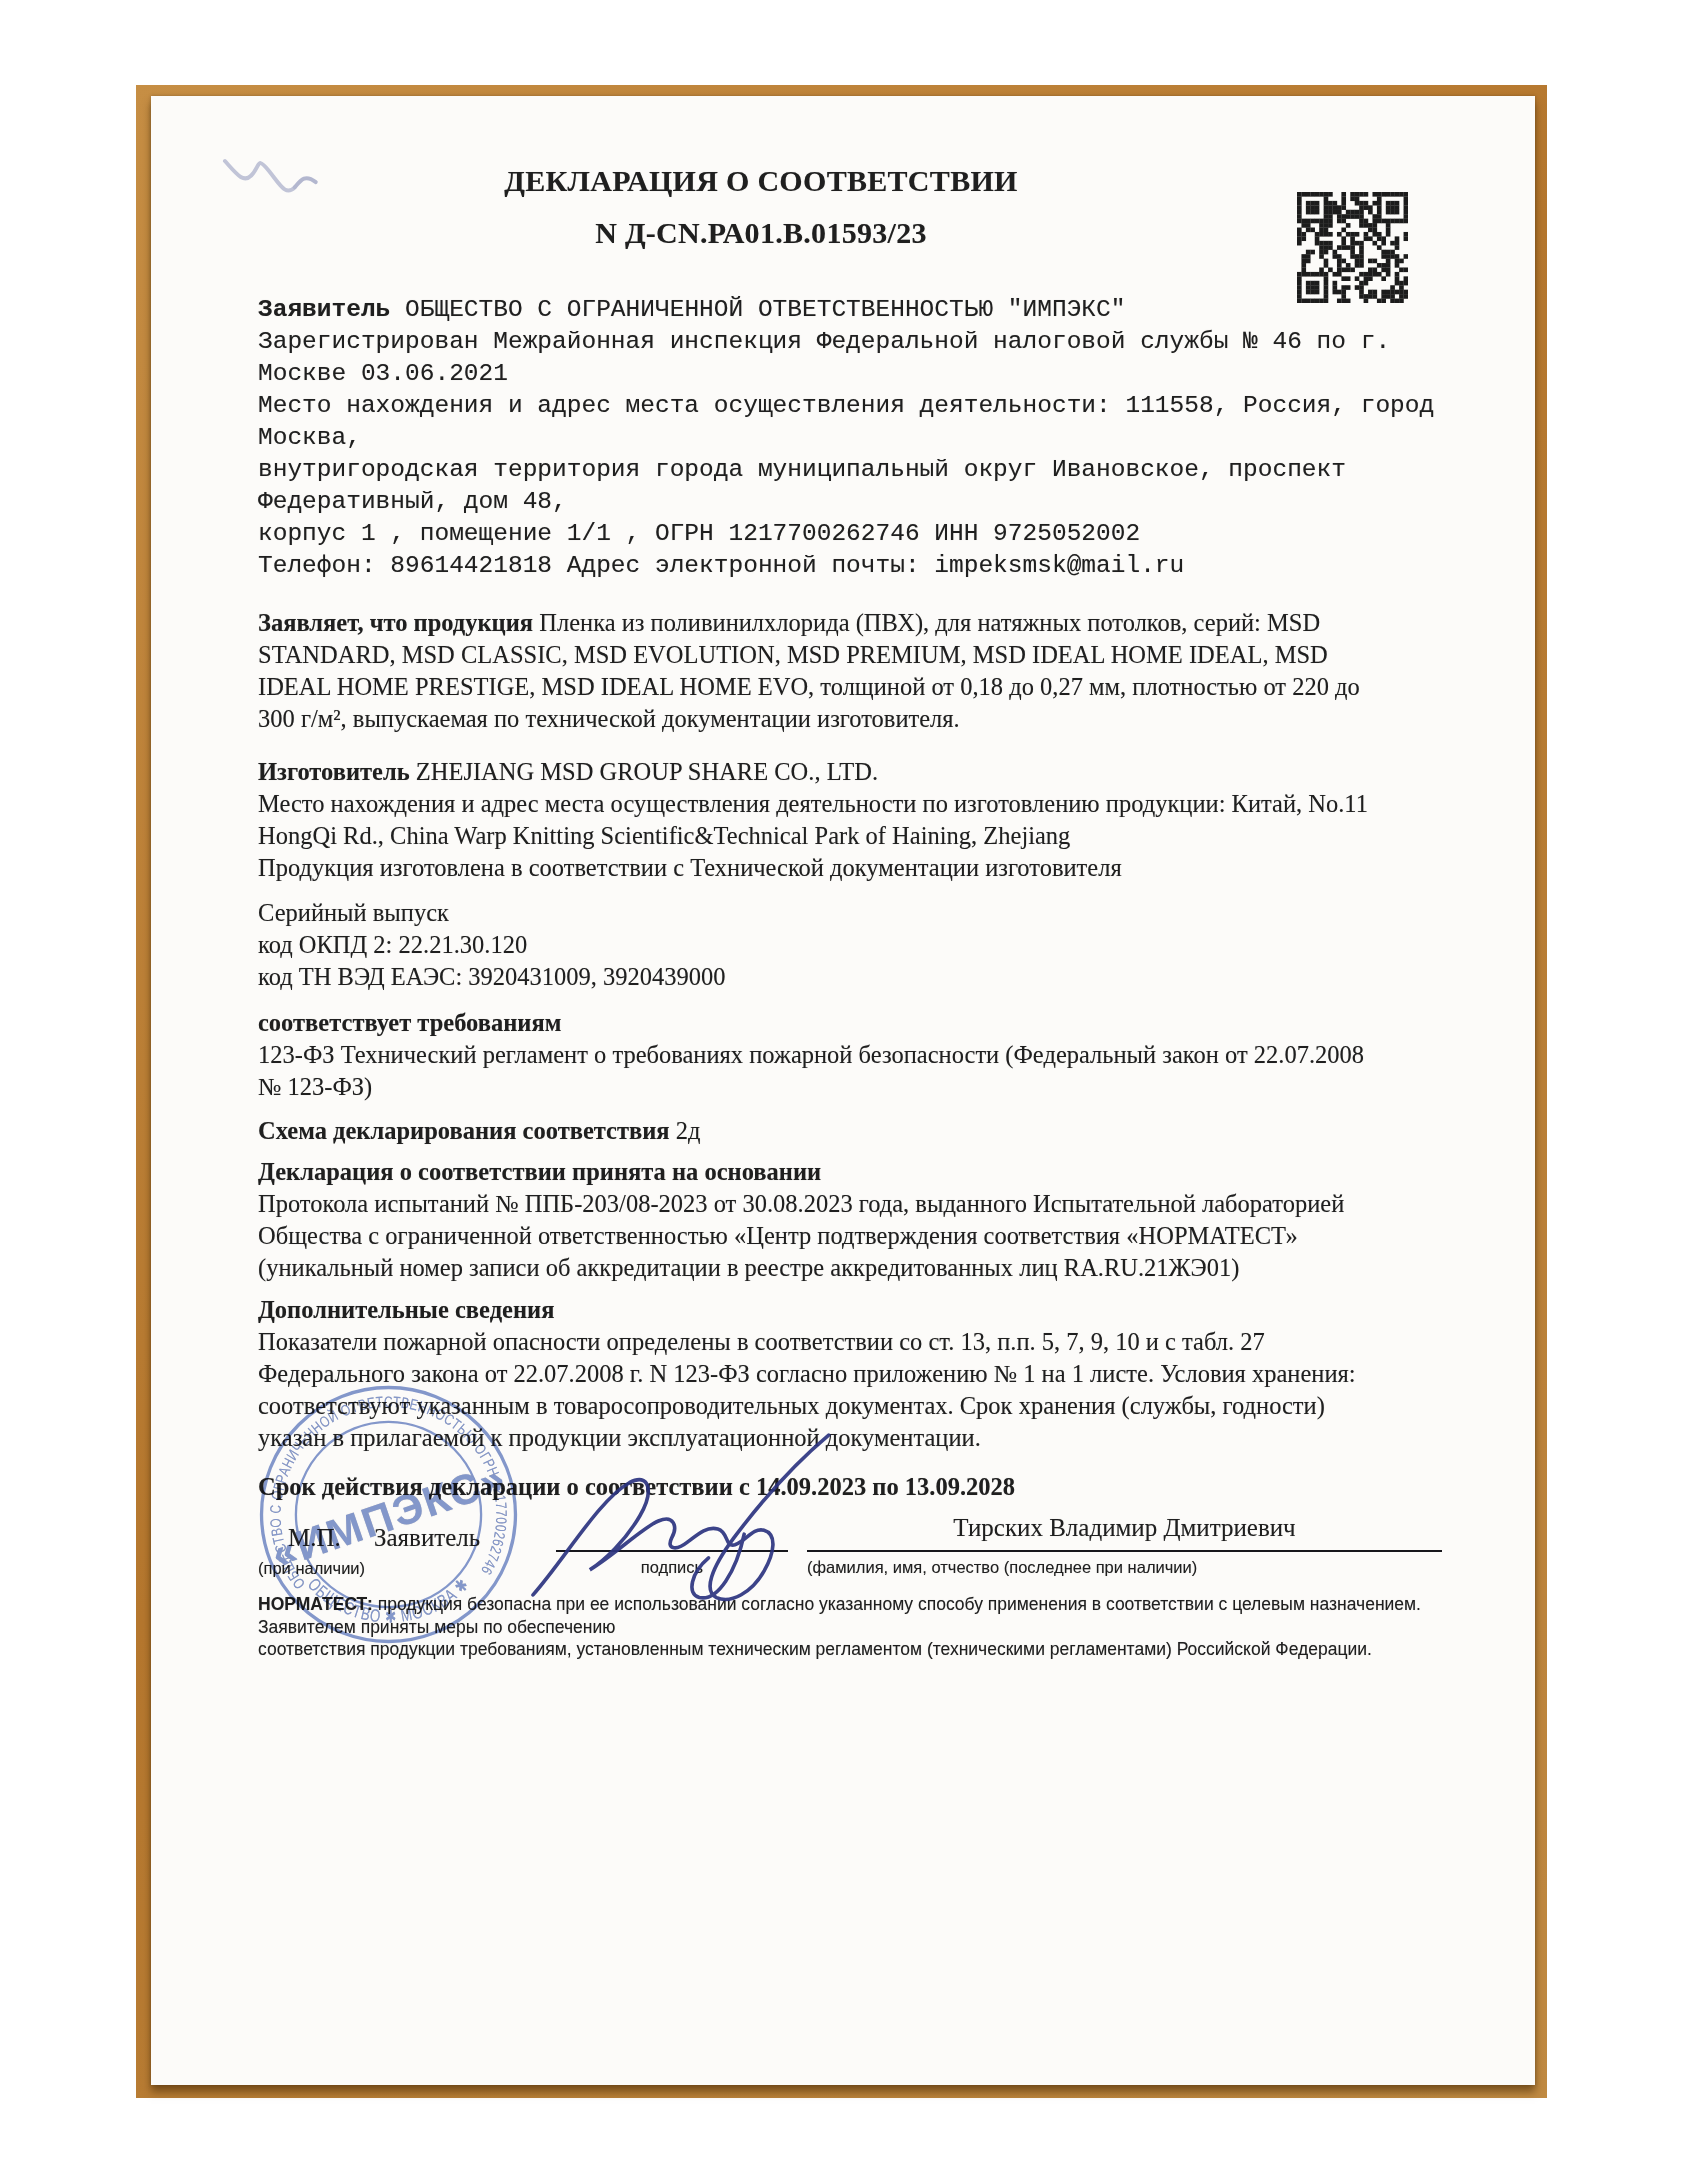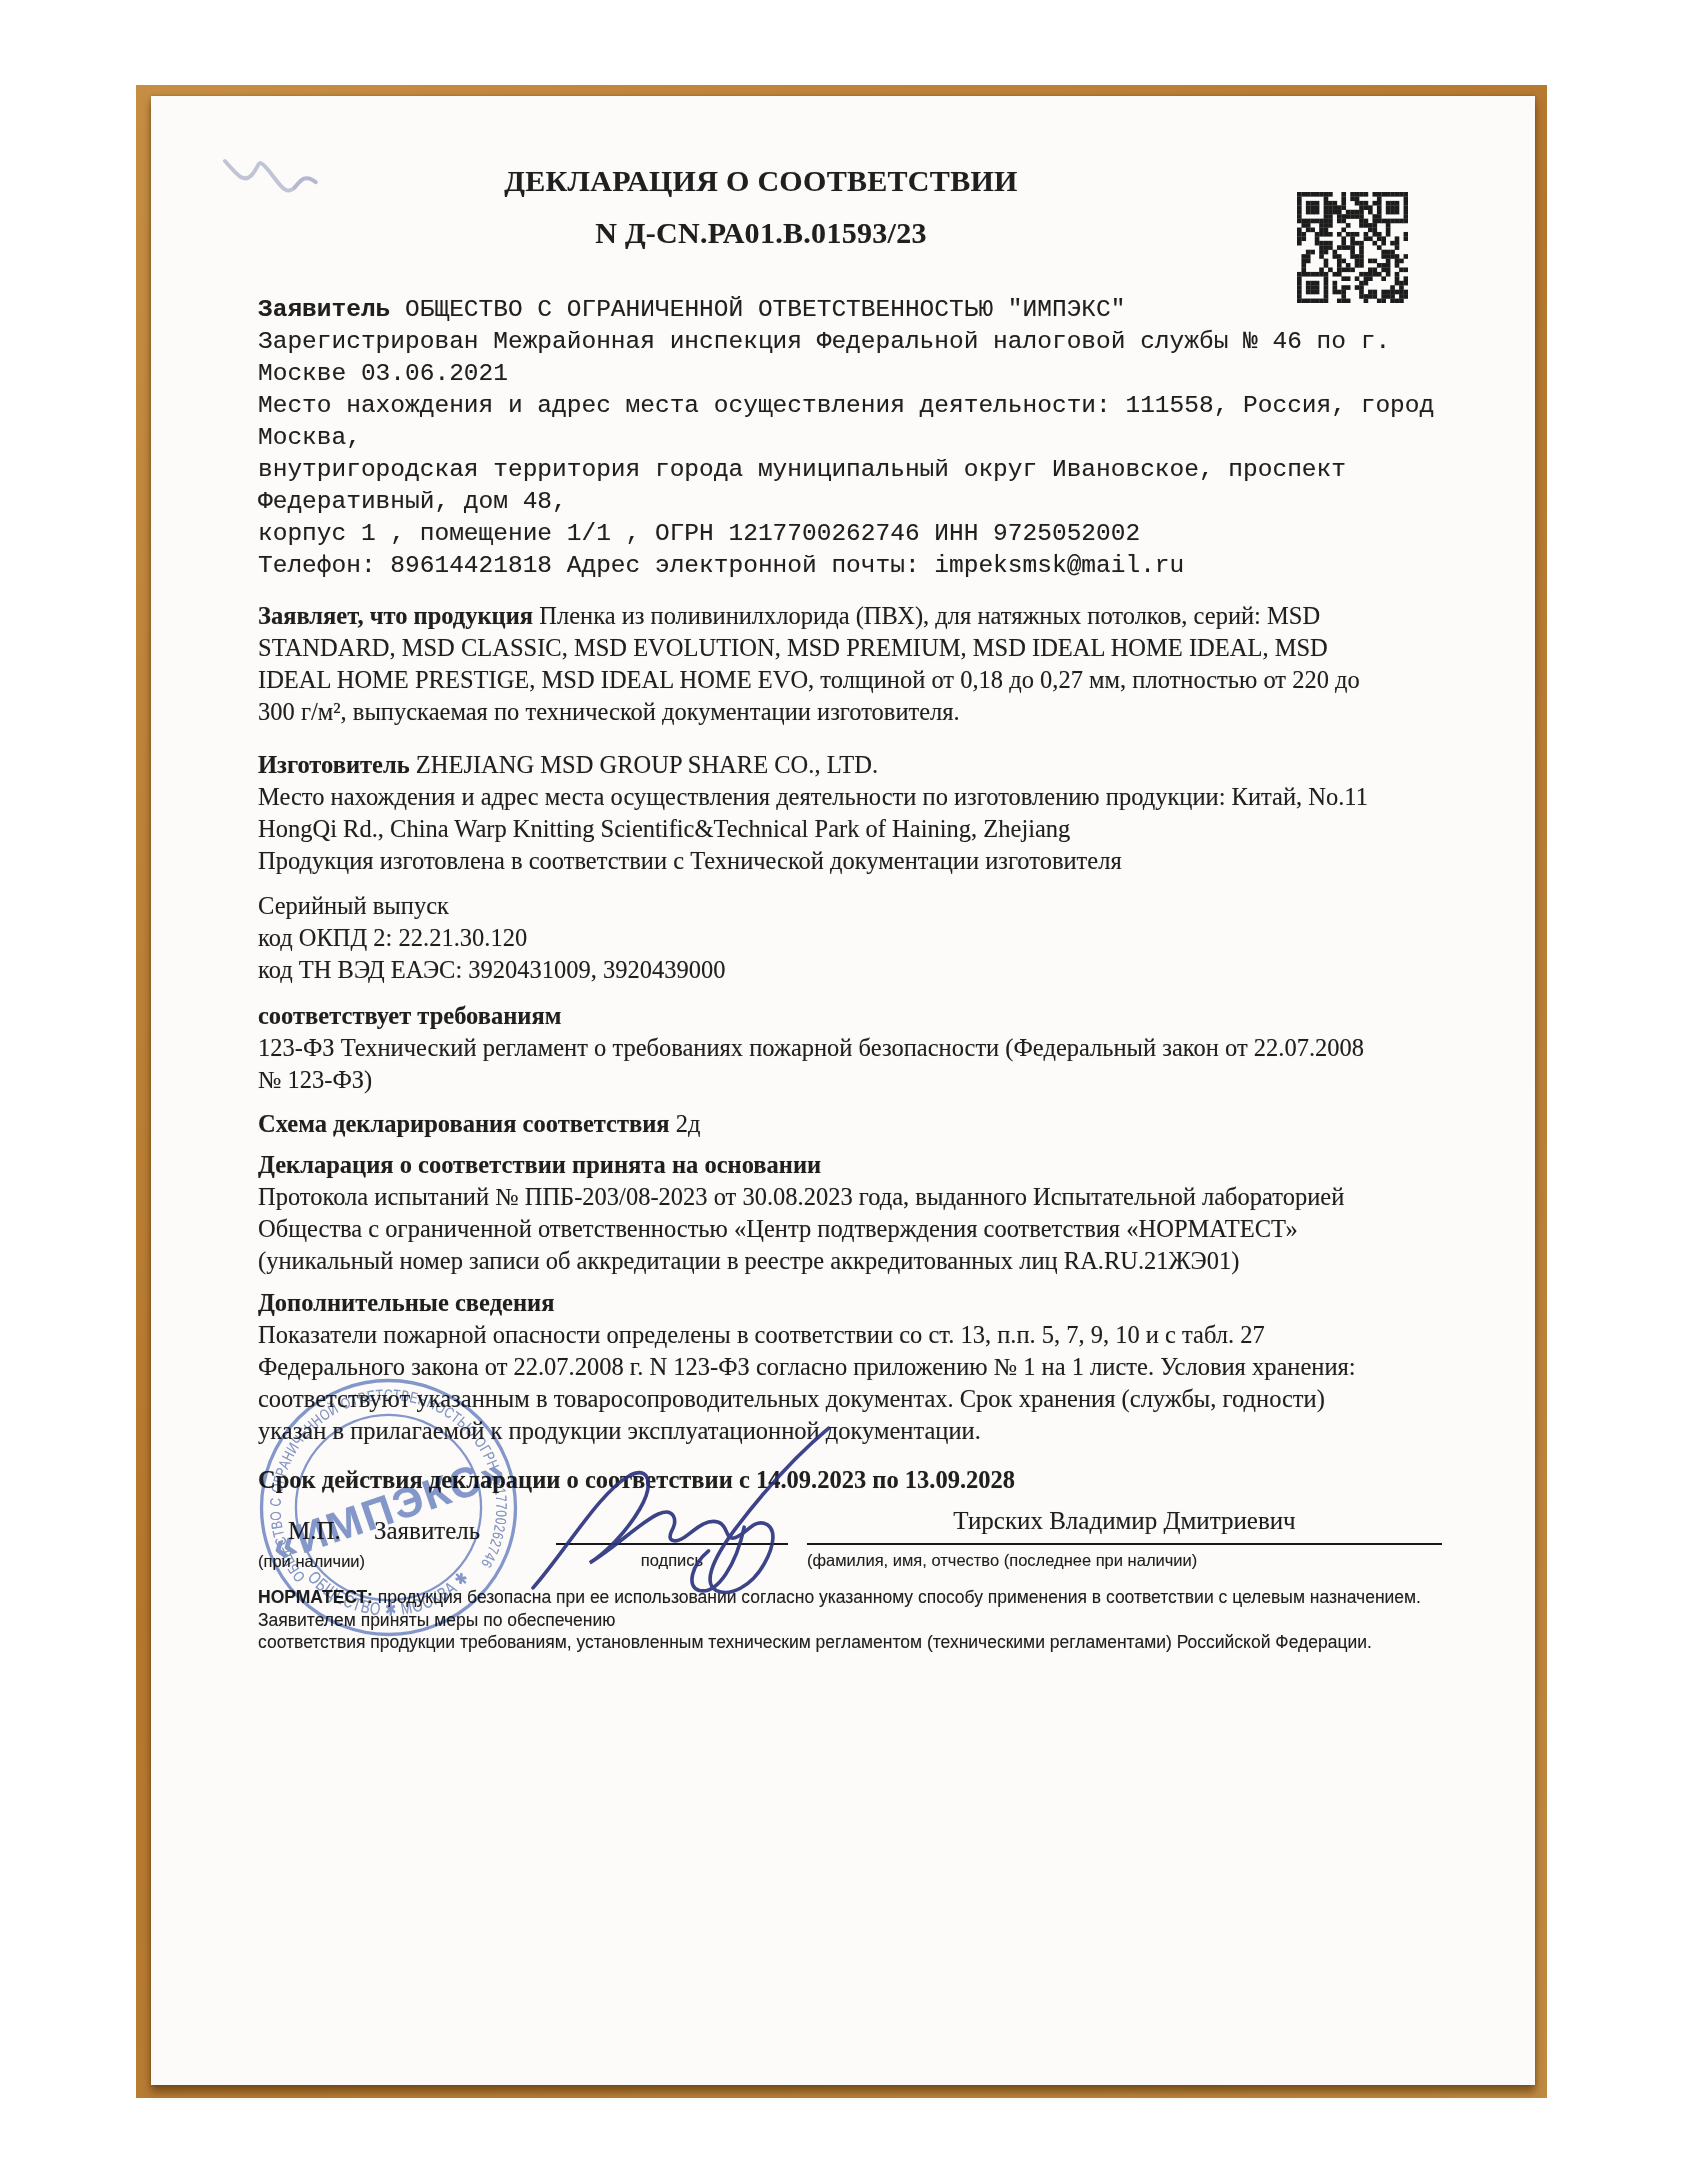--- a/index.html
+++ b/index.html
@@ -19,21 +19,21 @@
   }
   .content{position:absolute;inset:0;padding:70px 86px 0 107px;}
   .title{width:1006px;text-align:center;font-weight:bold;font-size:30px;line-height:1;letter-spacing:0.3px;}
   .title .t2{margin-top:22px;}
   .qr{position:absolute;left:1146px;top:96px;width:111px;height:111px;}
   .body-text{font-size:24.5px;line-height:32px;}
   .ml{white-space:pre-line;}
   .b{font-weight:bold;}
   .p-app{margin-top:46px;font-family:Liberation Mono, monospace;}
   .p-inperson{margin-top:0px;}
-  .p-product{margin-top:18px;}
+  .p-product{margin-top:25px;}
   .p-manuf{margin-top:21px;}
   .p-codes{margin-top:13px;}
   .p-comp{margin-top:14px;}
   .p-scheme{margin-top:12px;}
   .p-basis{margin-top:9.3px;}
   .p-add{margin-top:9.3px;}
   .p-valid{margin-top:17px;font-weight:bold;}
   .sigrow{position:relative;height:79px;margin-top:6.6px;}
   .sigrow .mp{position:absolute;left:30px;top:14.6px;font-size:25px;}
   .sigrow .mpnote{position:absolute;left:0px;top:50px;font-size:16.5px;font-family:"Liberation Sans",sans-serif;}

